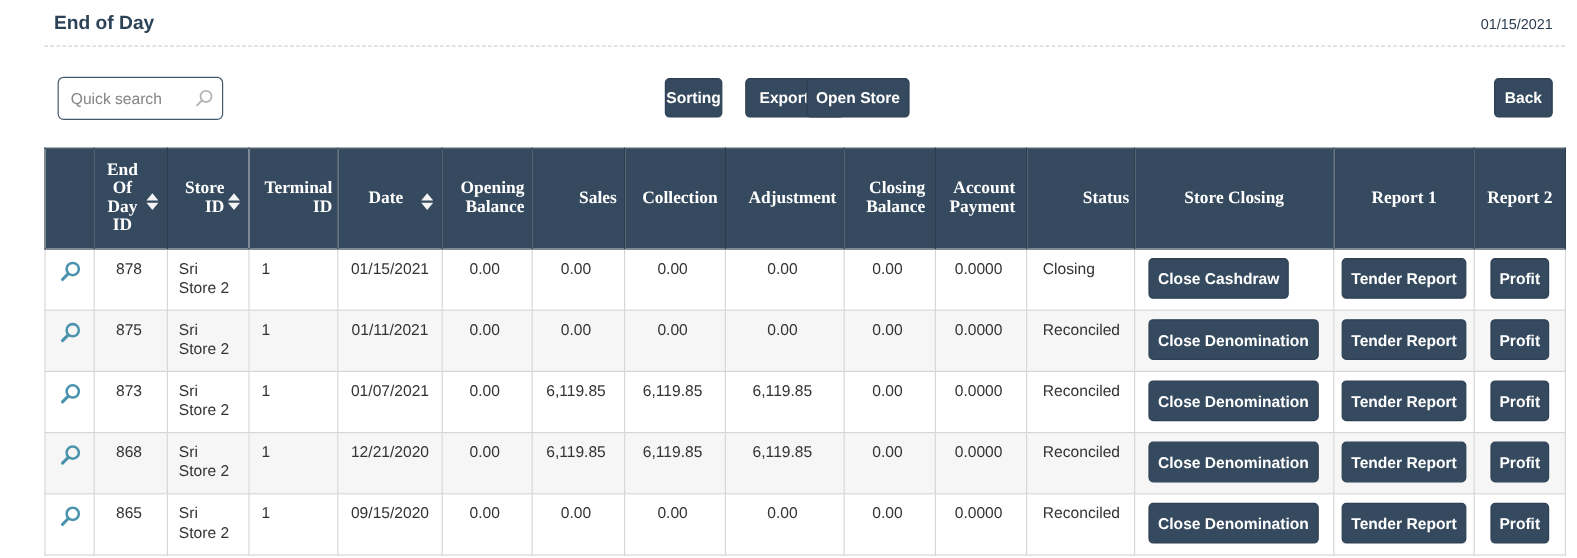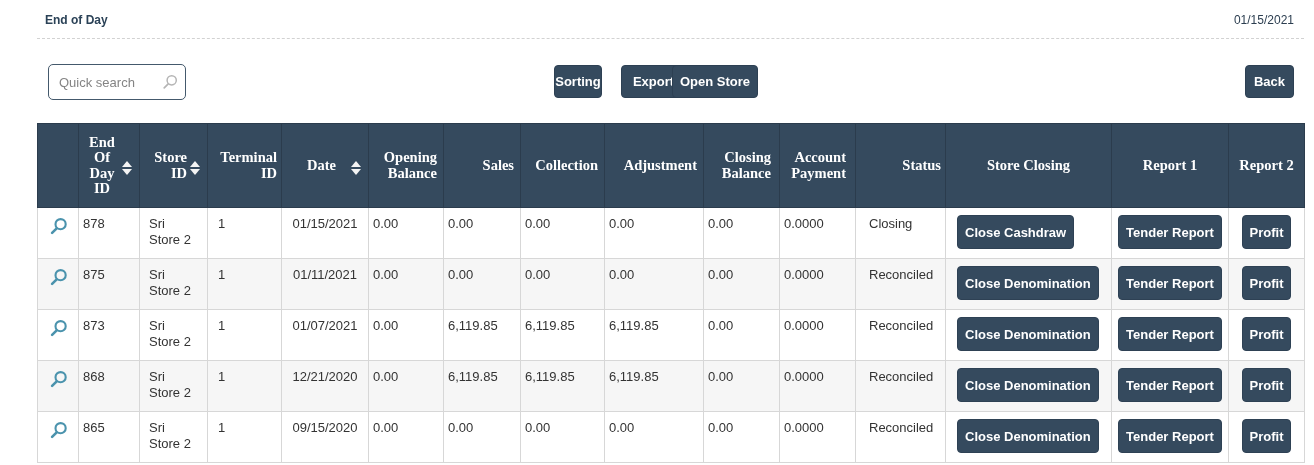--- a/index.html
+++ b/index.html
@@ -2,21 +2,21 @@
 <html style="--navy: #354a5e; --header-border: #2b3c4d; --row-icon-blue: #4b93ad; --title-text: #2b4257; --stripe: #f6f6f6; --cell-border: #d7d7d7;"><head>
 <meta charset="utf-8">
 <style>
   html,body{margin:0;padding:0;}
   body{
     width:1314px;height:465px;position:relative;overflow:hidden;
     background:#ffffff;font-family:"Liberation Sans",sans-serif;
   }
   .page-title{
     position:absolute;left:45px;top:10px;
-    font-size:12px;font-weight:bold;line-height:20px;color:#2b4257;
+    font-size:16px;font-weight:bold;line-height:20px;color:#2b4257;
   }
   .page-date{
     position:absolute;top:13px;right:20px;
     font-size:12px;line-height:14px;color:#2c3e50;
   }
   .rule{
     position:absolute;top:38px;left:37px;width:1267px;height:0;
     border-top:1px dashed #d2d2d2;
   }
   .search-wrap{position:absolute;left:48px;top:64px;width:138px;height:36px;}
@@ -67,21 +67,21 @@
   table.grid tbody tr{height:51px;}
   table.grid tbody tr:nth-child(even) td{background-color:#f6f6f6;}
   table.grid tbody tr:nth-child(odd) td{background-color:#ffffff;}
   
   th.h-center{text-align:center;}
   th.h-left{text-align:right;}
   th.h-right{text-align:right;}
   
   td.b-center{text-align:center;}
   td.b-left{text-align:left;}
-  td.b-right{text-align:left;}
+  td.b-right{text-align:center;}
   .sort{
     position:absolute;right:7px;top:50%;margin-top:-5px;
     width:11px;height:16px;display:block;
   }
   .sort i{display:block;width:0;height:0;margin:0 auto;}
   .sort .up{
     border-left:5.5px solid transparent;border-right:5.5px solid transparent;
     border-bottom:6.5px solid #f4f4f4;margin-bottom:2px;
   }
   .sort .down{

